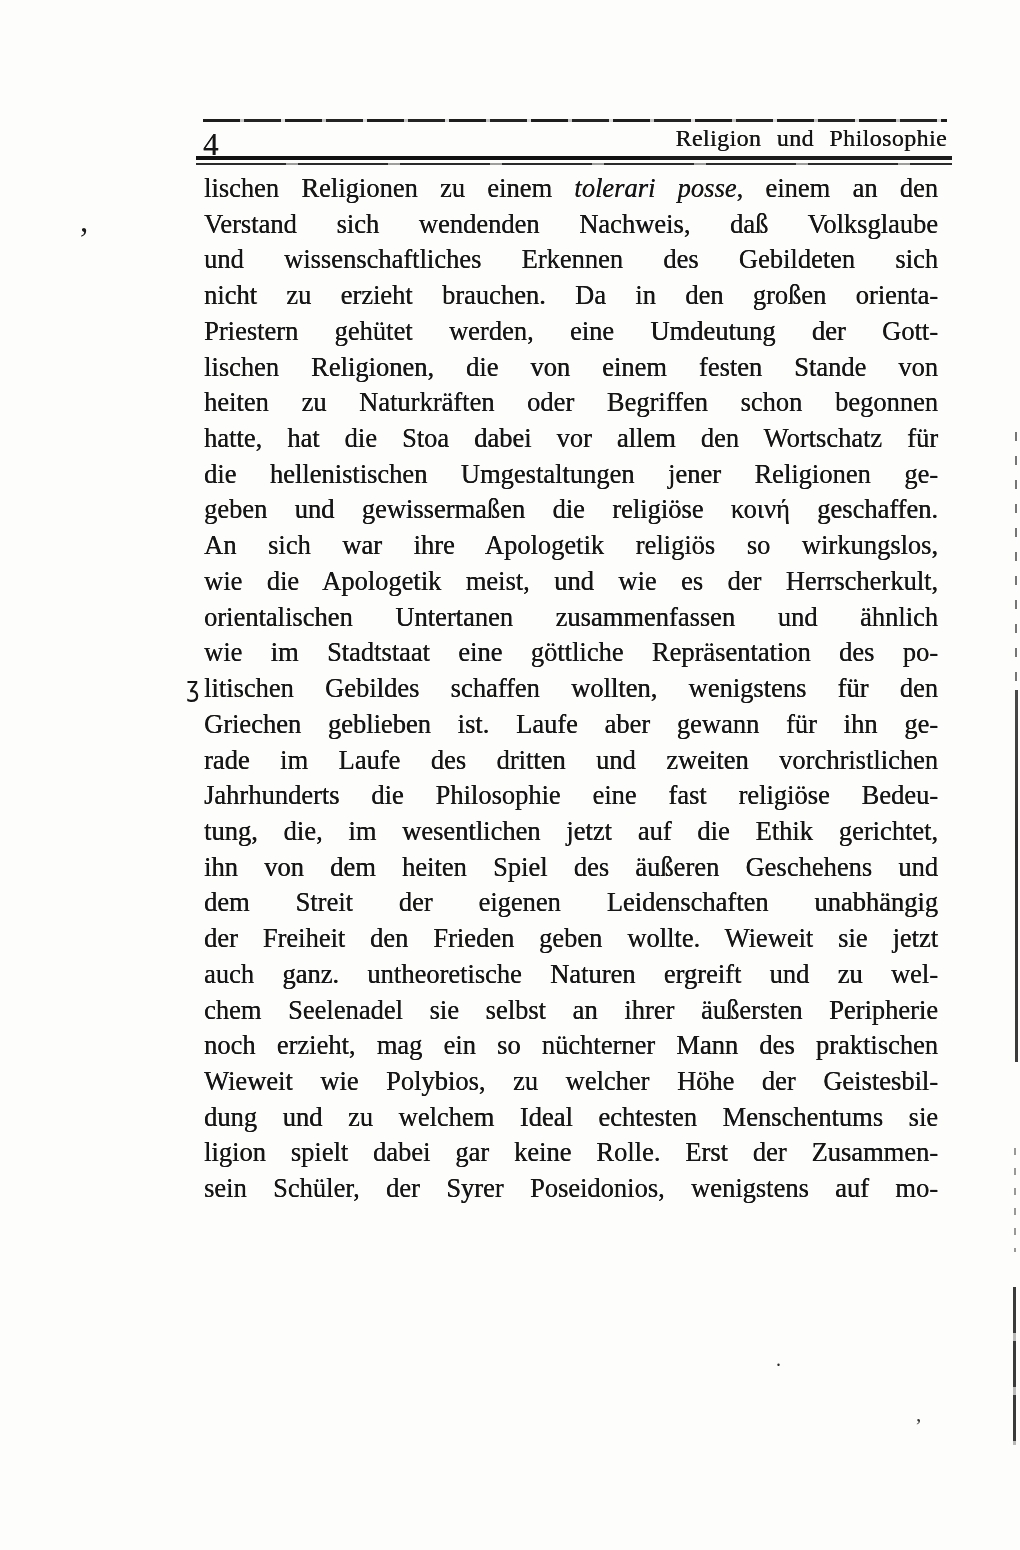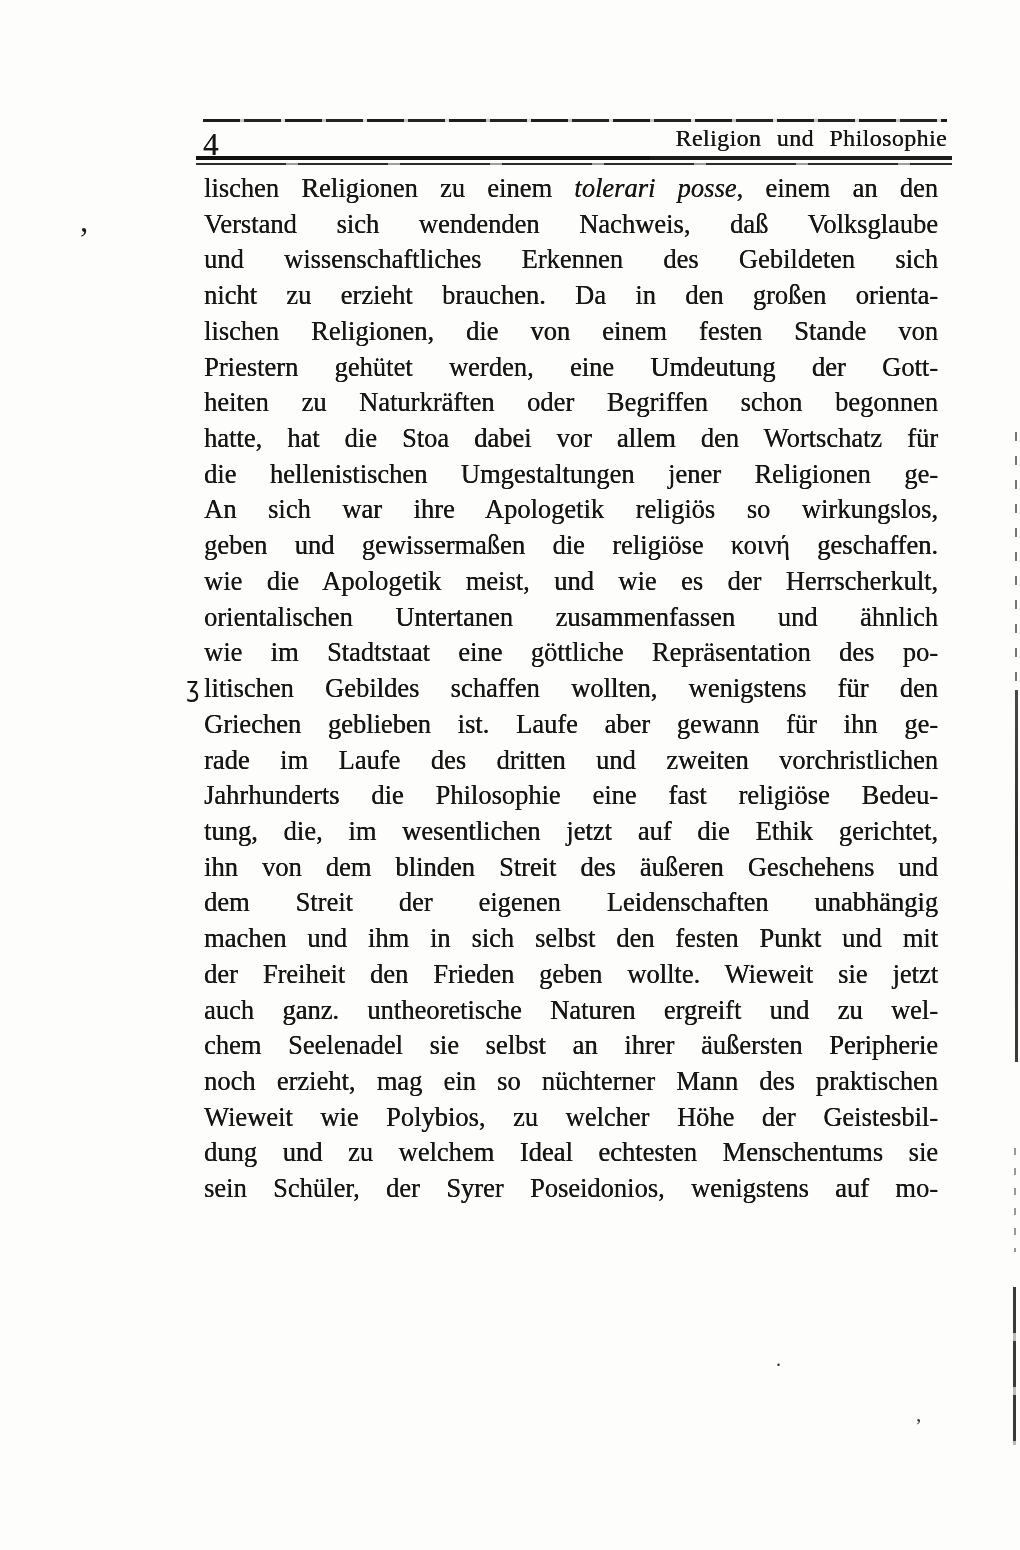--- a/index.html
+++ b/index.html
@@ -84,44 +84,44 @@
   <div class="header-title">Religion und Philosophie</div>
 
   <div class="rule-double-a"></div>
   <div class="rule-double-b"></div>
 
   <div class="body-text">
       <div class="line"><span>lischen Religionen zu einem </span><em>tolerari posse</em><span>, einem an den</span></div>
       <div class="line"><span>Verstand sich wendenden Nachweis, daß Volksglaube</span></div>
       <div class="line"><span>und wissenschaftliches Erkennen des Gebildeten sich</span></div>
       <div class="line"><span>nicht zu erzieht brauchen. Da in den großen orienta-</span></div>
+      <div class="line"><span>Priestern gehütet werden, eine Umdeutung der Gott-</span></div>
       <div class="line"><span>lischen Religionen, die von einem festen Stande von</span></div>
-      <div class="line"><span>Priestern gehütet werden, eine Umdeutung der Gott-</span></div>
       <div class="line"><span>heiten zu Naturkräften oder Begriffen schon begonnen</span></div>
       <div class="line"><span>hatte, hat die Stoa dabei vor allem den Wortschatz für</span></div>
       <div class="line"><span>die hellenistischen Umgestaltungen jener Religionen ge-</span></div>
+      <div class="line"><span>geben und gewissermaßen die religiöse κοινή geschaffen.</span></div>
       <div class="line"><span>An sich war ihre Apologetik religiös so wirkungslos,</span></div>
-      <div class="line"><span>geben und gewissermaßen die religiöse κοινή geschaffen.</span></div>
       <div class="line"><span>wie die Apologetik meist, und wie es der Herrscherkult,</span></div>
       <div class="line"><span>orientalischen Untertanen zusammenfassen und ähnlich</span></div>
       <div class="line"><span>wie im Stadtstaat eine göttliche Repräsentation des po-</span></div>
       <div class="line"><span>litischen Gebildes schaffen wollten, wenigstens für den</span></div>
       <div class="line"><span>Griechen geblieben ist. Laufe aber gewann für ihn ge-</span></div>
       <div class="line"><span>rade im Laufe des dritten und zweiten vorchristlichen</span></div>
       <div class="line"><span>Jahrhunderts die Philosophie eine fast religiöse Bedeu-</span></div>
       <div class="line"><span>tung, die, im wesentlichen jetzt auf die Ethik gerichtet,</span></div>
-      <div class="line"><span>ihn von dem blinden Streit des äußeren Geschehens und</span></div>
+      <div class="line"><span>ihn von dem heiten Spiel des äußeren Geschehens und</span></div>
       <div class="line"><span>dem Streit der eigenen Leidenschaften unabhängig</span></div>
-      <div class="line"><span>machen und ihm in sich selbst den festen Punkt und mit</span></div>
       <div class="line"><span>der Freiheit den Frieden geben wollte. Wieweit sie jetzt</span></div>
       <div class="line"><span>auch ganz. untheoretische Naturen ergreift und zu wel-</span></div>
       <div class="line"><span>chem Seelenadel sie selbst an ihrer äußersten Peripherie</span></div>
       <div class="line"><span>noch erzieht, mag ein so nüchterner Mann des praktischen</span></div>
       <div class="line"><span>Wieweit wie Polybios, zu welcher Höhe der Geistesbil-</span></div>
       <div class="line"><span>dung und zu welchem Ideal echtesten Menschentums sie</span></div>
+      <div class="line"><span>ligion spielt dabei gar keine Rolle. Erst der Zusammen-</span></div>
       <div class="line"><span>sein Schüler, der Syrer Poseidonios, wenigstens auf mo-</span></div>
     </div>
 
   <div class="margin-comma">,</div>
 
   <div class="insert-mark">ʒ</div>
 
   <div class="stray-dot">.</div>
 
   <div class="stray-tick">ʼ</div>

